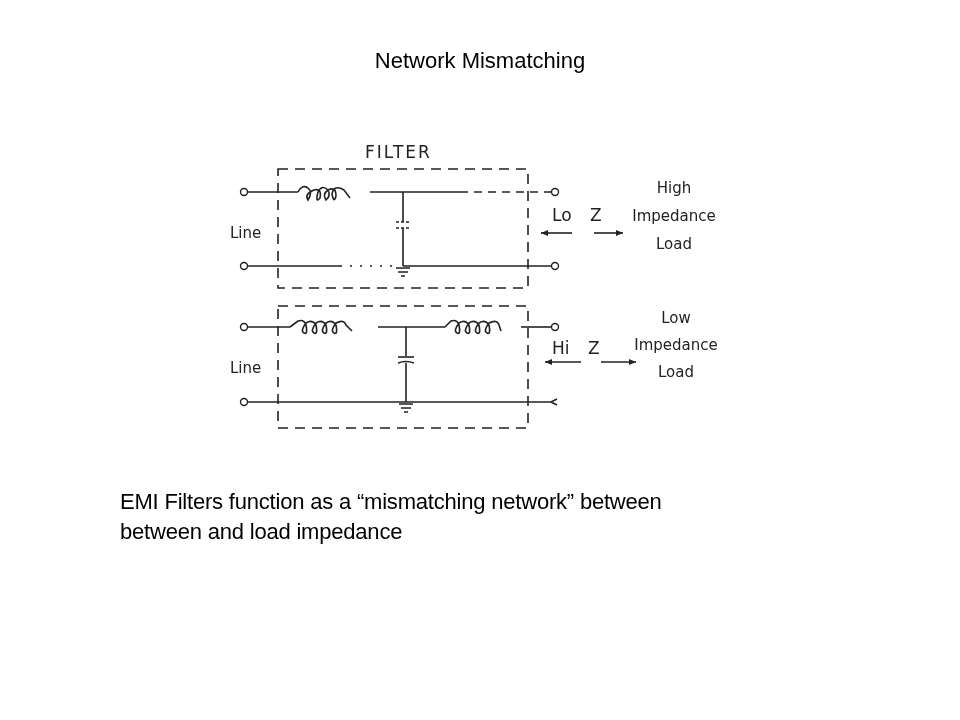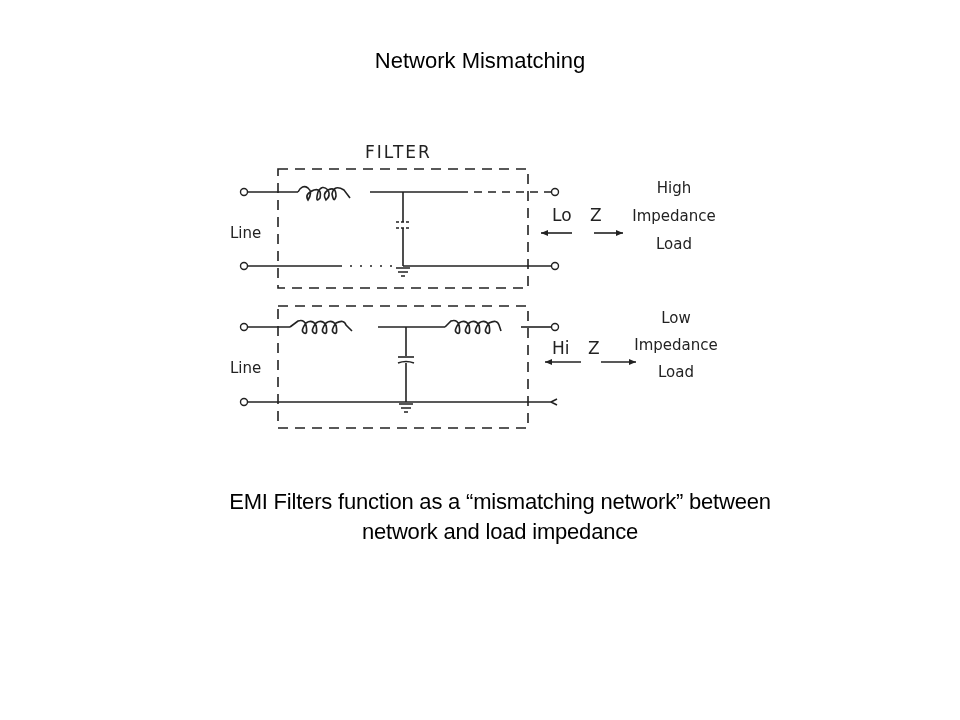--- a/index.html
+++ b/index.html
@@ -1,18 +1,18 @@
 <!DOCTYPE html>
 <html><head>
   <meta charset="utf-8">
   <style>
     html, body { margin: 0; padding: 0; background: #ffffff; }
     body { width: 960px; height: 720px; position: relative; overflow: hidden; font-family: "Liberation Sans", sans-serif; color: #000; }
     .title { position: absolute; left: 0; width: 960px; top: 48px; text-align: center; font-weight: normal; font-size: 22px; }
-    .caption { position: absolute; left: 120px; width: 760px; top: 487px; text-align: center; font-size: 22px; line-height: 30px; letter-spacing: -0.2px; }
+    .caption { position: absolute; left: 120px; width: 760px; top: 487px; text-align: left; font-size: 22px; line-height: 30px; letter-spacing: -0.2px; }
     svg.diagram { position: absolute; left: 0; top: 0; }
     .diag-text { font-family: "DejaVu Sans", sans-serif; font-size: 15px; fill: #222; }
     .wire { stroke: #222; stroke-width: 1.6; fill: none; }
     .box { stroke: #222; stroke-width: 1.6; fill: none; stroke-dasharray: 10 7; }
     .term { stroke: #222; stroke-width: 1.4; fill: #fff; }
     .coil { stroke: #222; stroke-width: 1.6; fill: none; }
   </style>
 </head>
 <body>
 
@@ -88,14 +88,14 @@
     <path class="wire" d="M601 362 H636"></path>
     <path d="M629 359 L636 362 L629 365 Z" fill="#222"></path>
     <text class="diag-text" x="676" y="323" text-anchor="middle">Low</text>
     <text class="diag-text" x="676" y="350" text-anchor="middle">Impedance</text>
     <text class="diag-text" x="676" y="377" text-anchor="middle">Load</text>
   </g>
 </svg>
 
 <div class="caption">
   <div>EMI Filters function as a “mismatching network” between</div>
-  <div>network and load impedance</div>
+  <div>between and load impedance</div>
 </div>
 
 </body></html>

